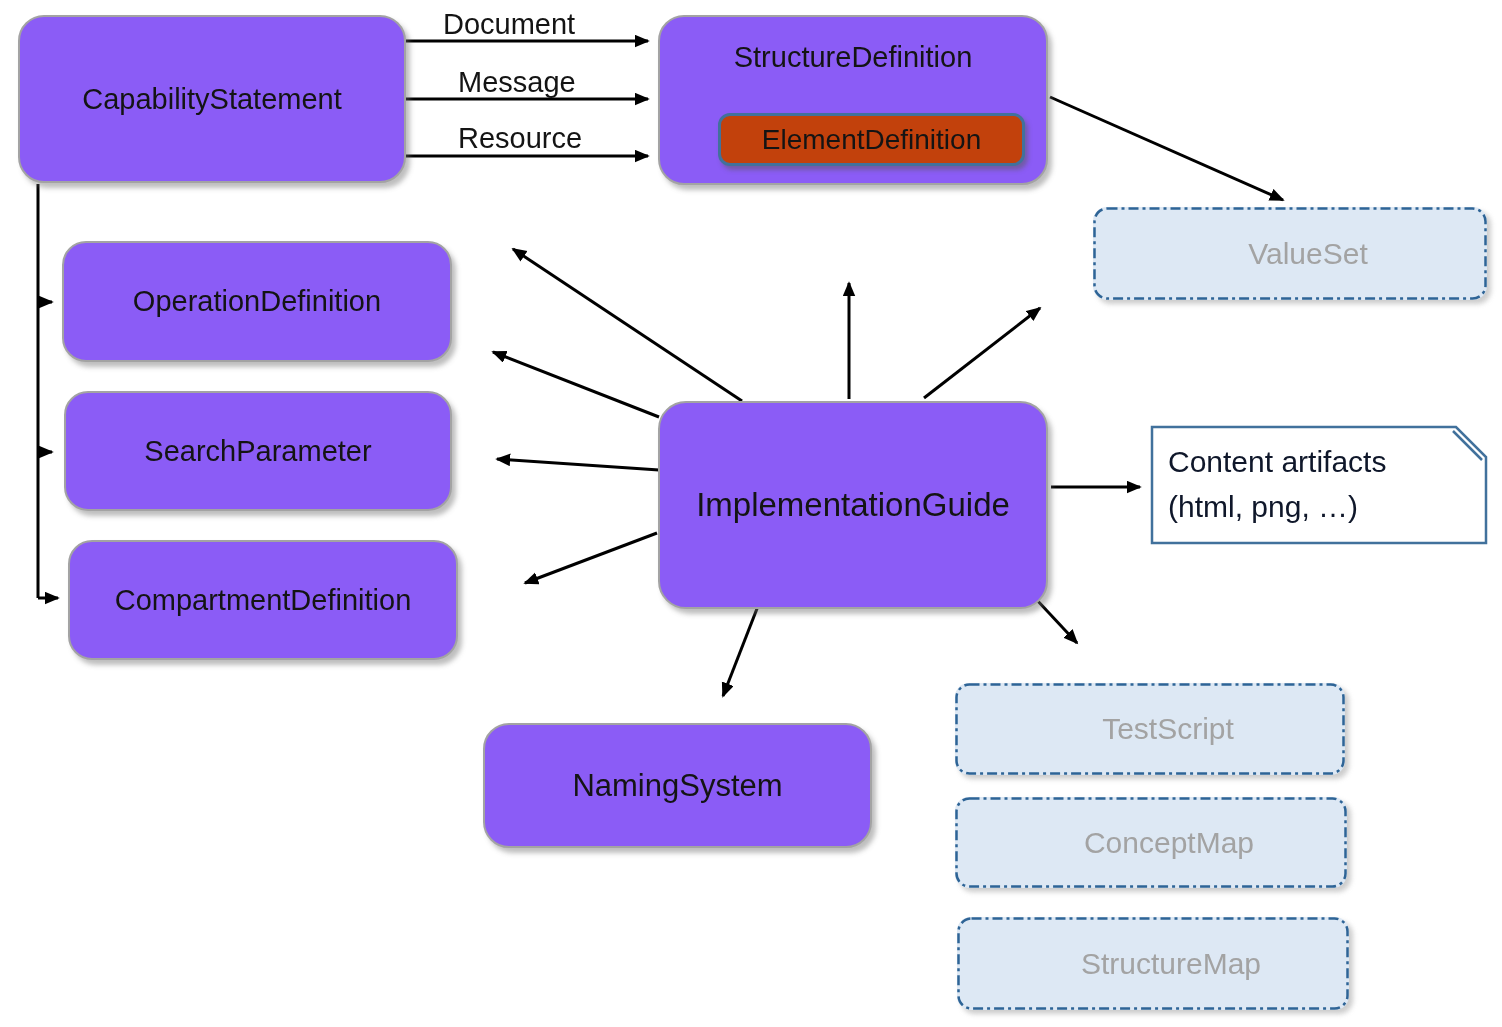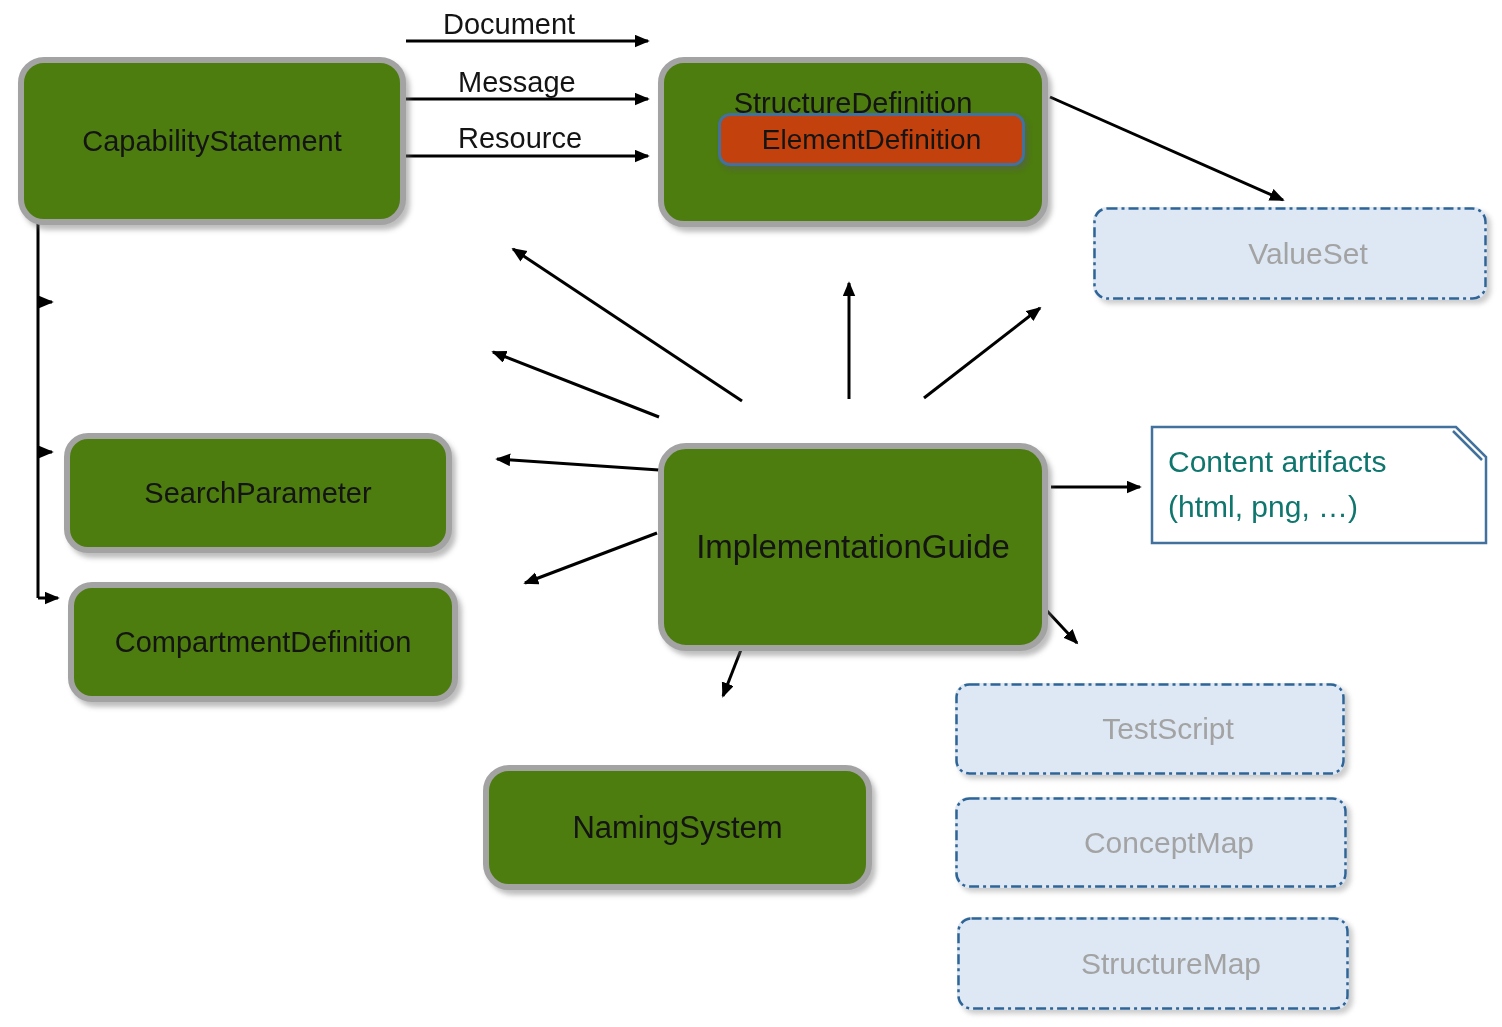--- a/index.html
+++ b/index.html
@@ -19,24 +19,23 @@
   }
   .node {
     position: absolute;
     box-sizing: border-box;
     display: flex;
     align-items: center;
     justify-content: center;
     text-align: center;
   }
   .solid {
-    background: #4d7c0f;
-    border: 6px solid #a3a3a3;
+    background: #8b5cf6;
+    border: 2px solid #a3a3a3;
     box-shadow: 4px 5px 5px rgba(110,110,110,0.45);
-    margin-top: 42px;
   }
   .lbl {
     color: #141414;
     font-size: 29px;
     white-space: nowrap;
   }
   .elementdef {
     background: #c2410c;
     border: 3px solid #41719c;
     border-radius: 12px;
@@ -63,21 +62,21 @@
   .note {
     position: absolute;
     box-sizing: border-box;
   }
   .note > svg { position: absolute; left: 0; top: 0; }
   .note-text {
     position: absolute;
     left: 18px;
     top: 14px;
     text-align: left;
-    color: #0f766e;
+    color: #0f172a;
     font-size: 30px;
     line-height: 45px;
   }
   .edge-label {
     position: absolute;
     color: #141414;
     font-size: 29px;
     white-space: nowrap;
   }
 </style>
@@ -124,20 +123,23 @@
   </div>
 
   <div class="node solid" style="left:658px; top:15px; width:390px; height:170px; border-radius:26px;">
     <span class="lbl sd-label">StructureDefinition</span>
   </div>
 
   <div class="node elementdef" style="left:718px; top:113px; width:307px; height:53px;">
     <span class="lbl" style="font-size:28px;">ElementDefinition</span>
   </div>
 
+  <div class="node solid" style="left:62px; top:241px; width:390px; height:121px; border-radius:24px;">
+    <span class="lbl">OperationDefinition</span>
+  </div>
 
   <div class="node solid" style="left:64px; top:391px; width:388px; height:120px; border-radius:24px;">
     <span class="lbl">SearchParameter</span>
   </div>
 
   <div class="node solid" style="left:68px; top:540px; width:390px; height:120px; border-radius:24px;">
     <span class="lbl">CompartmentDefinition</span>
   </div>
 
   <div class="node solid" style="left:658px; top:401px; width:390px; height:208px; border-radius:28px;">

